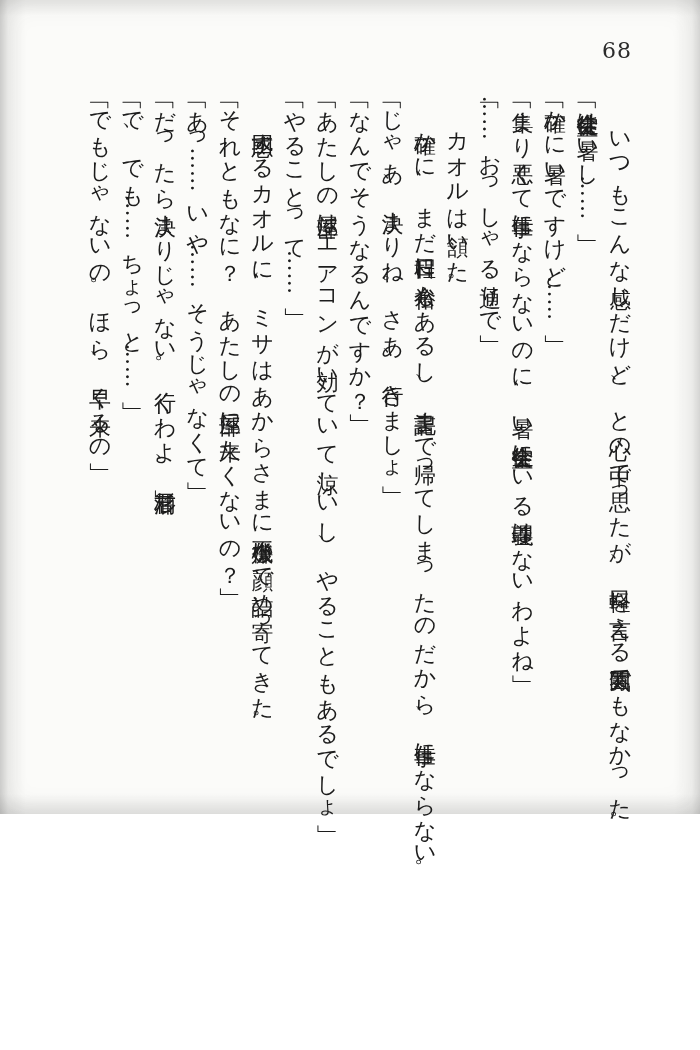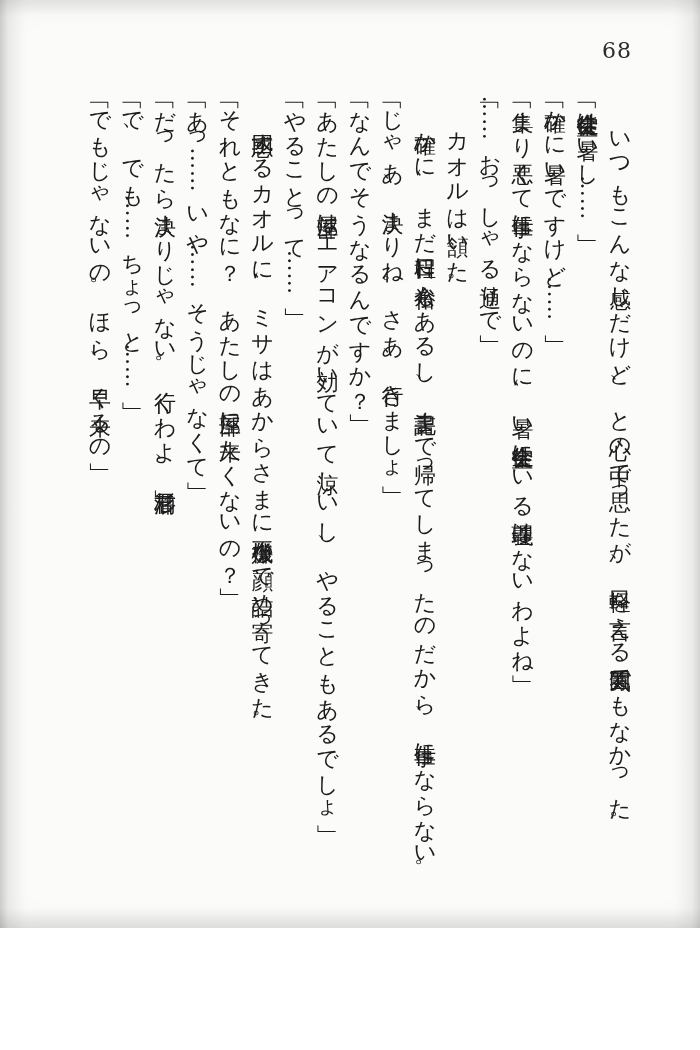--- a/index.html
+++ b/index.html
@@ -7,21 +7,21 @@
     padding: 0;
     width: 700px;
     height: 1050px;
     overflow: hidden;
     font-family: "DejaVu Serif", "Liberation Serif", serif;
   }
   .page {
     position: absolute;
     inset: 0;
     width: 700px;
-    height: 928px;
+    height: 814px;
     background:
       linear-gradient(90deg, rgba(0,0,0,0.16) 0px, rgba(0,0,0,0.05) 8px, rgba(0,0,0,0.0) 26px),
       linear-gradient(-90deg, rgba(0,0,0,0.12) 0px, rgba(0,0,0,0.04) 8px, rgba(0,0,0,0.0) 26px),
       linear-gradient(180deg, rgba(0,0,0,0.07) 0px, rgba(0,0,0,0.0) 16px),
       linear-gradient(0deg, rgba(0,0,0,0.09) 0px, rgba(0,0,0,0.0) 20px),
       #fbfbf9;
     box-shadow: inset 0 0 30px rgba(70,70,70,0.10);
   }
   .page-number {
     position: absolute;

